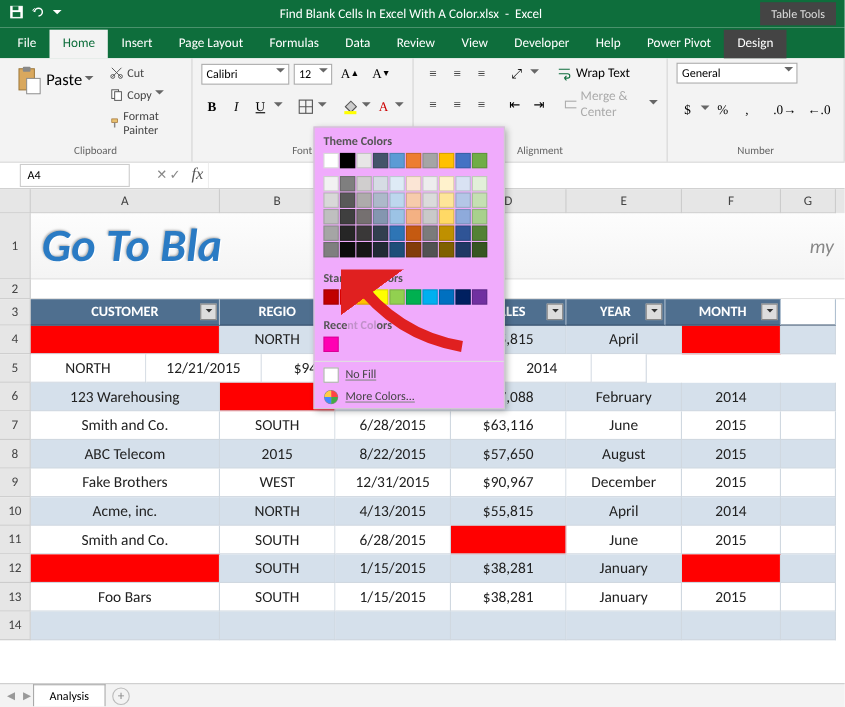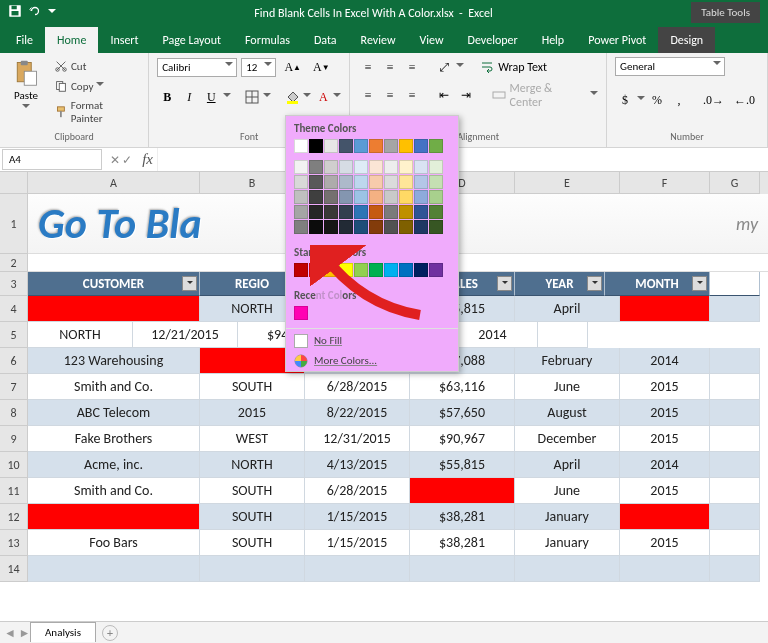--- a/index.html
+++ b/index.html
@@ -9,36 +9,36 @@
 .qat svg,.qat .icn{width:14px;height:14px}
 .title-text{flex:1;text-align:center;font-size:12px}
 .table-tools{background:#444;padding:4px 10px;font-size:11px;color:#ddd}
 .ribbon-tabs{background:#0e6e3c;height:28px;display:flex;align-items:flex-end;padding:0 4px}
 .ribbon-tab{color:#fff;padding:6px 12px;font-size:12px;cursor:pointer}
 .ribbon-tab.active{background:#f3f3f3;color:#0e6e3c}
 .ribbon{background:#f3f3f3;height:95px;border-bottom:1px solid #d4d4d4;display:flex}
 .group{border-right:1px solid #d4d4d4;padding:4px 8px 2px;display:flex;flex-direction:column;justify-content:space-between;position:relative}
 .group-body{display:flex;gap:6px;align-items:flex-start;flex:1}
 .group-label{text-align:center;font-size:10px;color:#666;padding:2px 0}
-.bigbtn{display:flex;flex-direction:column;align-items:center;gap:2px;padding:2px 4px;cursor:pointer;font-size:11px}
+.bigbtn{display:flex;flex-direction:row;align-items:center;gap:2px;padding:2px 4px;cursor:pointer;font-size:15px}
 .bigbtn svg{width:28px;height:28px}
 .stack{display:flex;flex-direction:column;gap:2px}
 .stack .row{display:flex;align-items:center;gap:3px;font-size:11px;color:#444;padding:2px 4px;cursor:pointer}
 .stack .row svg{width:14px;height:14px}
 .font-row{display:flex;gap:4px;align-items:center;margin-bottom:4px}
 .combo{background:#fff;border:1px solid #aaa;padding:2px 18px 2px 4px;font-size:11px;position:relative;min-width:60px}
 .combo.fn{min-width:80px}
 .combo .chev{position:absolute;right:3px;top:3px}
 .sqbtn{border:1px solid transparent;padding:2px 3px;cursor:pointer;display:inline-flex;align-items:center;justify-content:center;min-width:20px;height:20px;font-size:12px;font-family:"Times New Roman",serif}
 .btnrow{display:flex;gap:2px;align-items:center}
 .split{display:flex;align-items:center}
 .split .dd{width:8px;height:16px;display:flex;align-items:center;justify-content:center}
 .chev{border:4px solid transparent;border-top-color:#666;width:0;height:0;display:inline-block}
 .formula-bar{height:24px;border-bottom:1px solid #ccc;display:flex;align-items:center;background:#fff}
-.namebox{border:1px solid #ccc;padding:3px 6px;width:100px;margin:2px;font-size:11px}
+.namebox{border:1px solid #ccc;padding:3px 6px;width:100px;margin:18px;font-size:11px}
 .fx-btns{display:flex;gap:2px;padding:0 6px;color:#888}
 .fx{font-style:italic;font-family:serif;font-size:15px;color:#555;padding:0 4px}
 .sheet{position:relative}
 .col-headers{display:flex;height:22px;background:#e6e6e6}
 .rownum-spacer{width:28px;border-right:1px solid #ccc;border-bottom:1px solid #ccc;background:#e6e6e6}
 .col-h{border-right:1px solid #ccc;border-bottom:1px solid #ccc;text-align:center;line-height:22px;font-size:12px;color:#444}
 .col-A{width:172px}.col-B{width:105px}.col-C{width:105px}.col-D{width:105px}.col-E{width:105px}.col-F{width:90px}.col-G{width:50px}
 .data-rows{display:flex}
 .rownums{display:flex;flex-direction:column}
 .rownum{width:28px;border-right:1px solid #ccc;border-bottom:1px solid #ccc;background:#e6e6e6;text-align:center;font-size:12px;color:#444;display:flex;align-items:center;justify-content:center}

